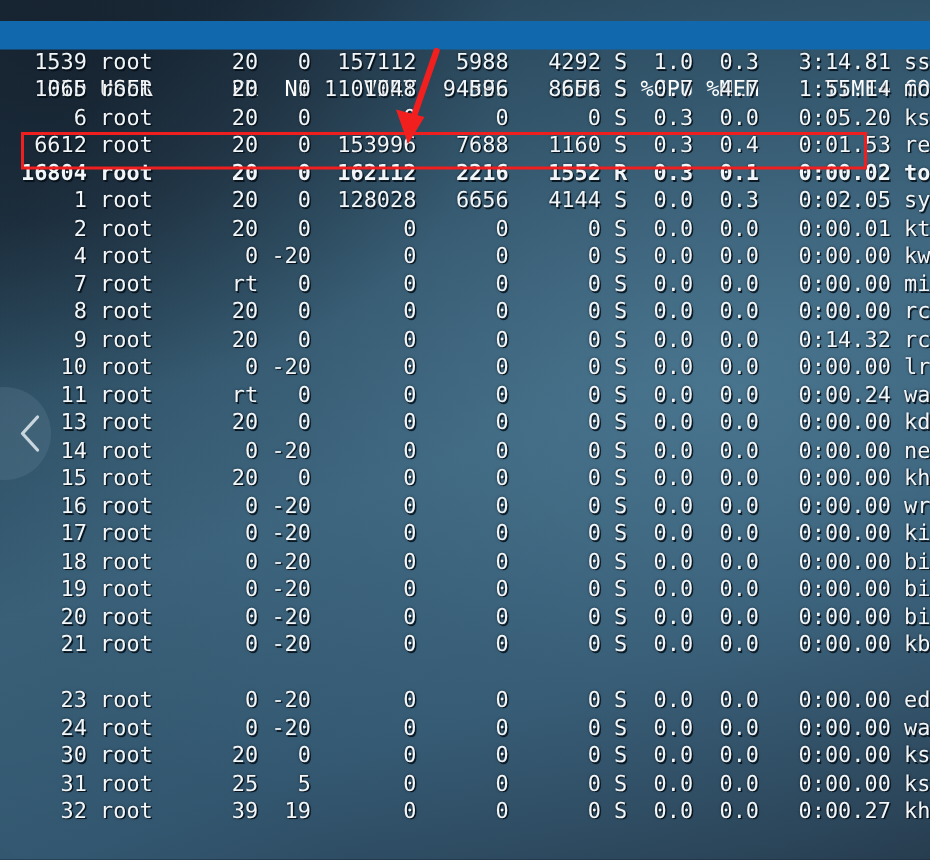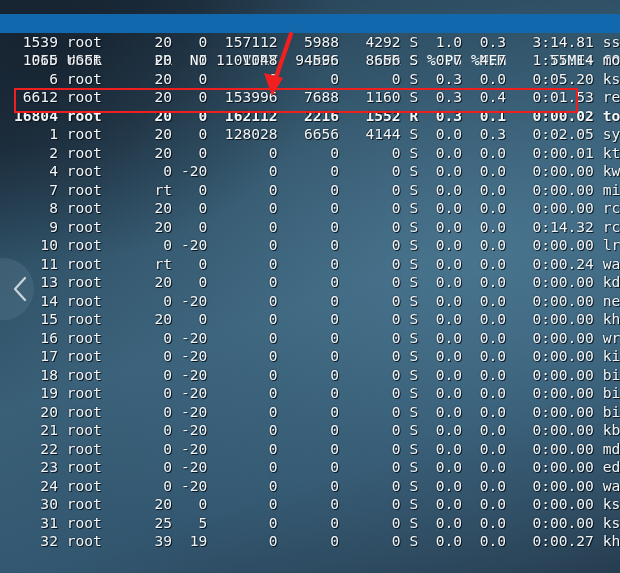--- a/index.html
+++ b/index.html
@@ -148,21 +148,20 @@
       <div class="row" style="top: 254.5px;"><span class="cells">   11 root      rt   0       0      0      0 S  0.0  0.0   0:00.24 watchdog/0</span></div>
       <div class="row" style="top: 273px;"><span class="cells">   13 root      20   0       0      0      0 S  0.0  0.0   0:00.00 kdevtmpfs</span></div>
       <div class="row" style="top: 291.5px;"><span class="cells">   14 root       0 -20       0      0      0 S  0.0  0.0   0:00.00 netns</span></div>
       <div class="row" style="top: 310px;"><span class="cells">   15 root      20   0       0      0      0 S  0.0  0.0   0:00.00 khungtaskd</span></div>
       <div class="row" style="top: 328.5px;"><span class="cells">   16 root       0 -20       0      0      0 S  0.0  0.0   0:00.00 writeback</span></div>
       <div class="row" style="top: 347px;"><span class="cells">   17 root       0 -20       0      0      0 S  0.0  0.0   0:00.00 kintegrityd</span></div>
       <div class="row" style="top: 365.5px;"><span class="cells">   18 root       0 -20       0      0      0 S  0.0  0.0   0:00.00 bioset</span></div>
       <div class="row" style="top: 384px;"><span class="cells">   19 root       0 -20       0      0      0 S  0.0  0.0   0:00.00 bioset</span></div>
       <div class="row" style="top: 402.5px;"><span class="cells">   20 root       0 -20       0      0      0 S  0.0  0.0   0:00.00 bioset</span></div>
       <div class="row" style="top: 421px;"><span class="cells">   21 root       0 -20       0      0      0 S  0.0  0.0   0:00.00 kblockd</span></div>
-      <div class="row" style="top: 439.5px;"><span class="cells">   22 root       0 -20       0      0      0 S  0.0  0.0   0:00.00 md</span></div>
       <div class="row" style="top: 458px;"><span class="cells">   23 root       0 -20       0      0      0 S  0.0  0.0   0:00.00 edac-poller</span></div>
       <div class="row" style="top: 476.5px;"><span class="cells">   24 root       0 -20       0      0      0 S  0.0  0.0   0:00.00 watchdogd</span></div>
       <div class="row" style="top: 495px;"><span class="cells">   30 root      20   0       0      0      0 S  0.0  0.0   0:00.00 kswapd0</span></div>
       <div class="row" style="top: 513.5px;"><span class="cells">   31 root      25   5       0      0      0 S  0.0  0.0   0:00.00 ksmd</span></div>
       <div class="row" style="top: 532px;"><span class="cells">   32 root      39  19       0      0      0 S  0.0  0.0   0:00.27 khugepaged</span></div>
     </div>
 
   <div id="highlight-box"></div>
 
   <div id="arrow">

